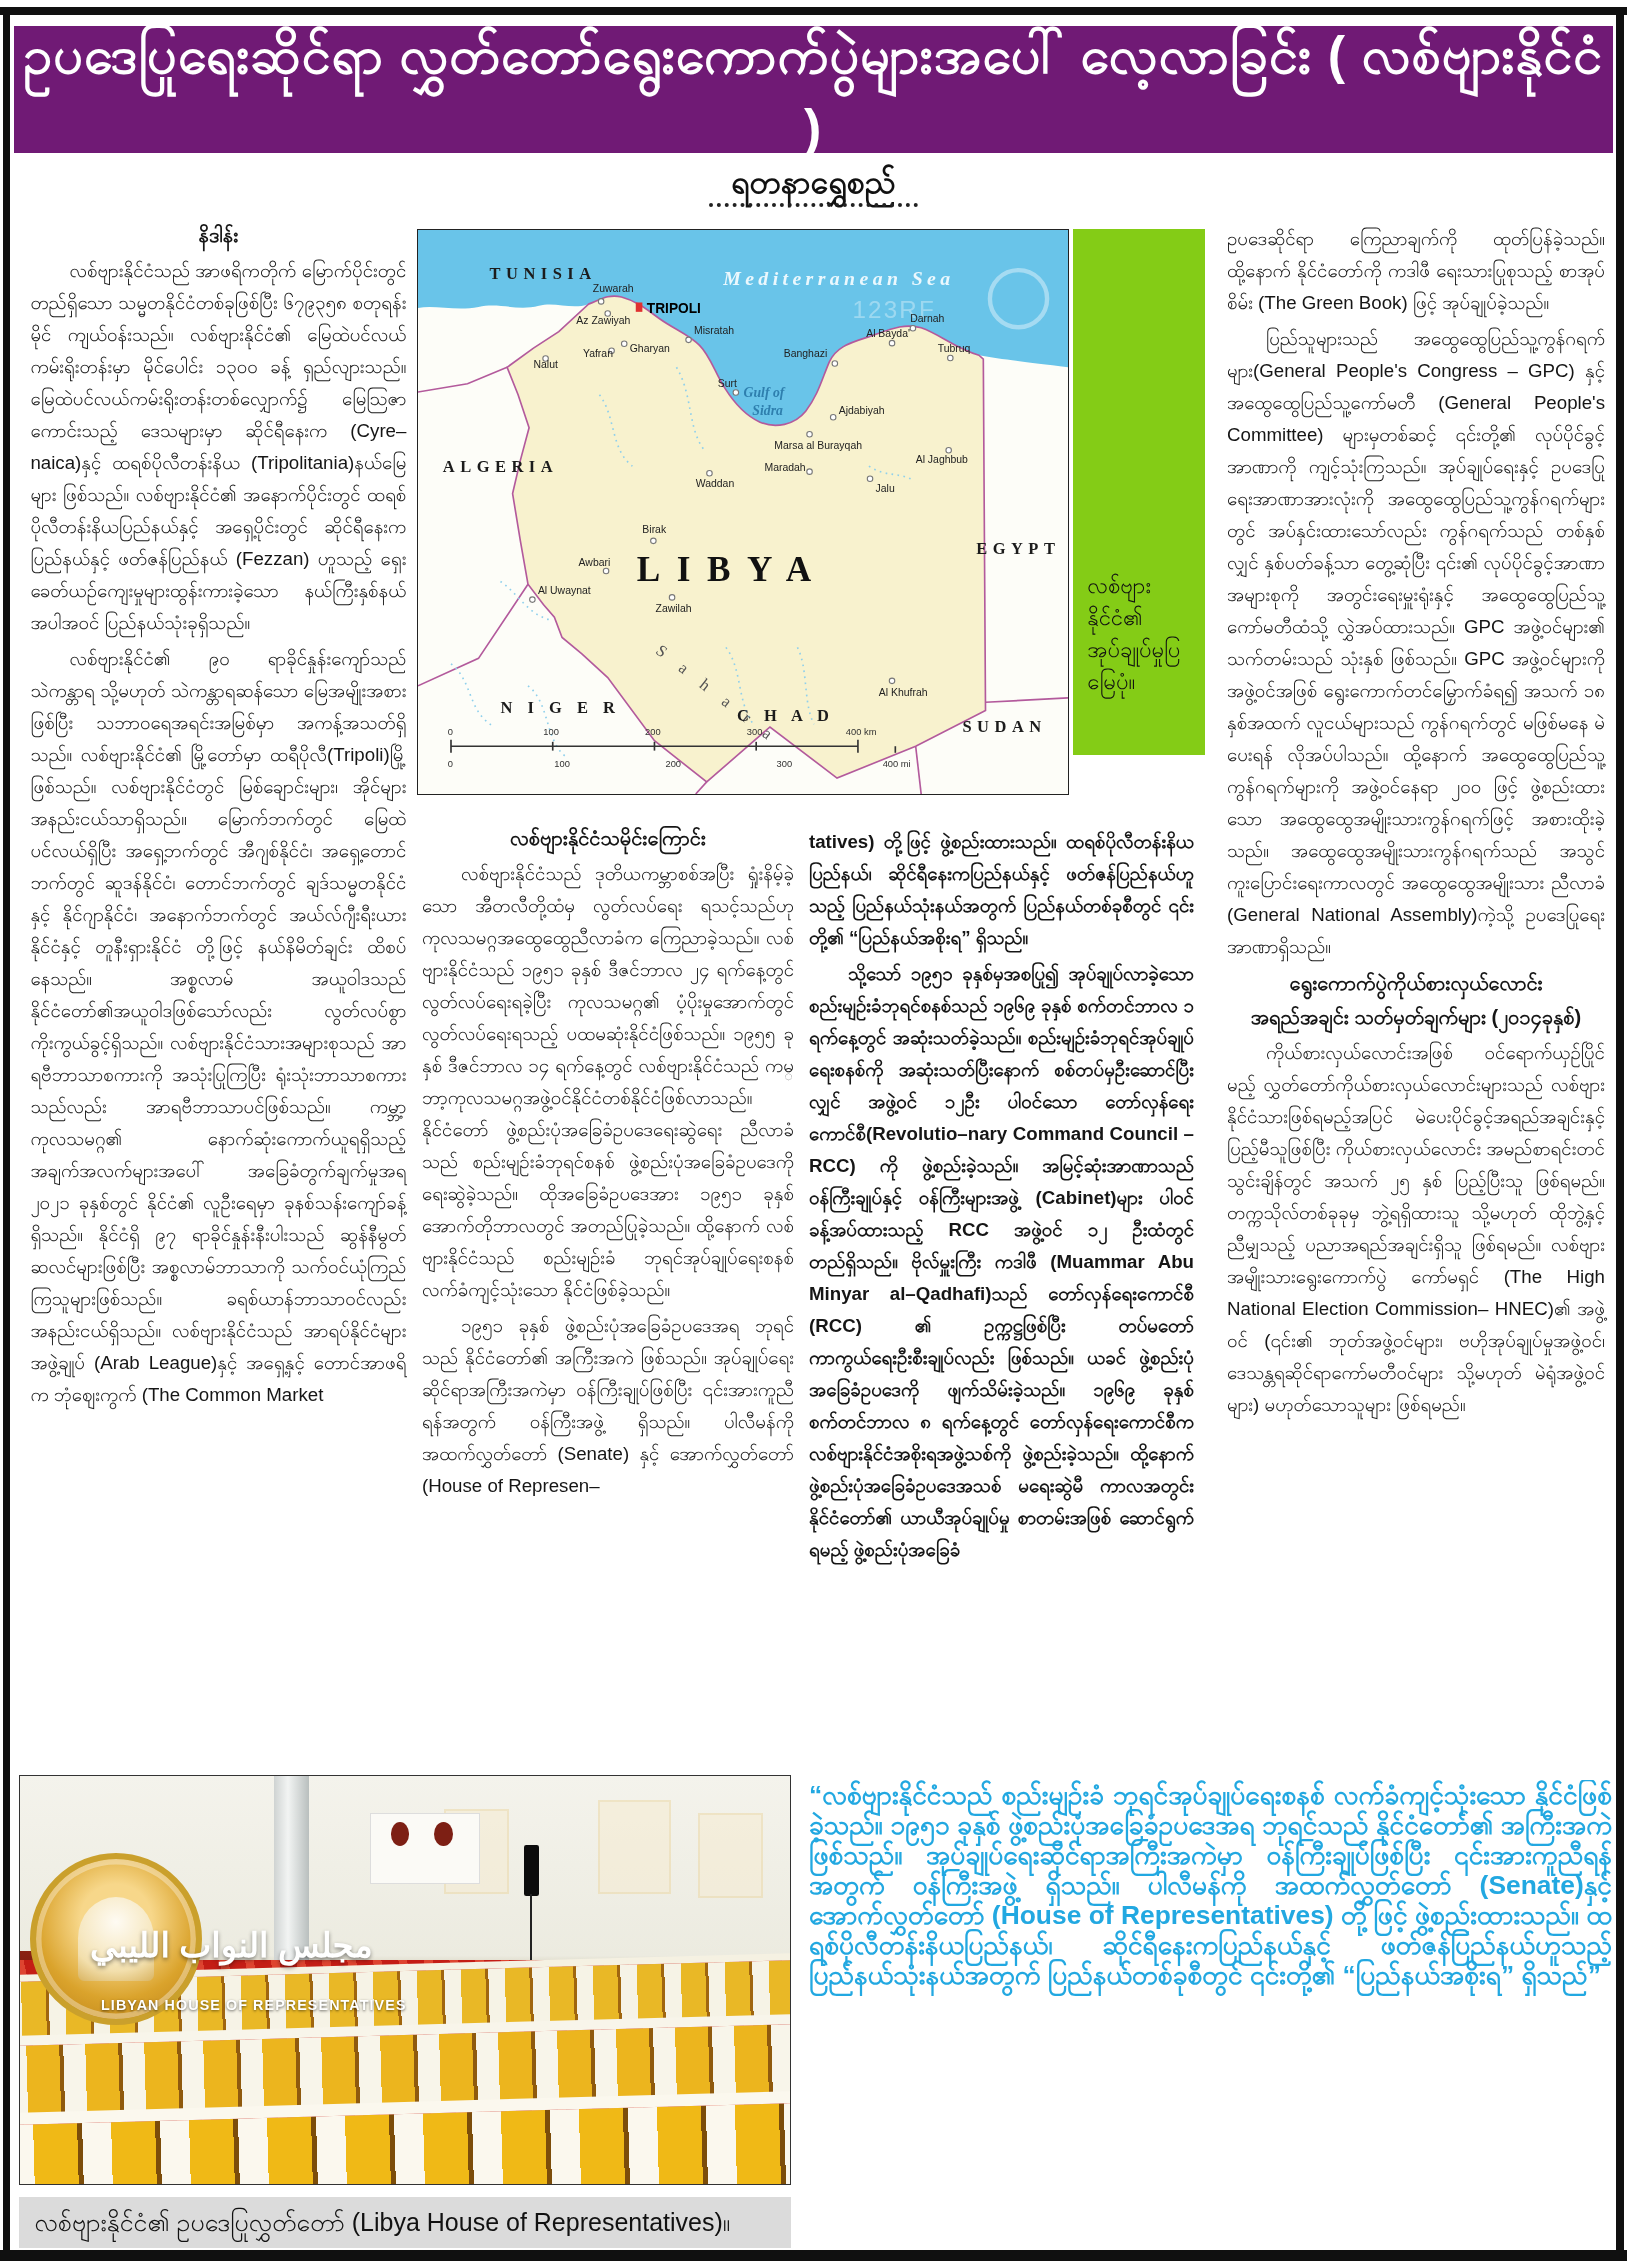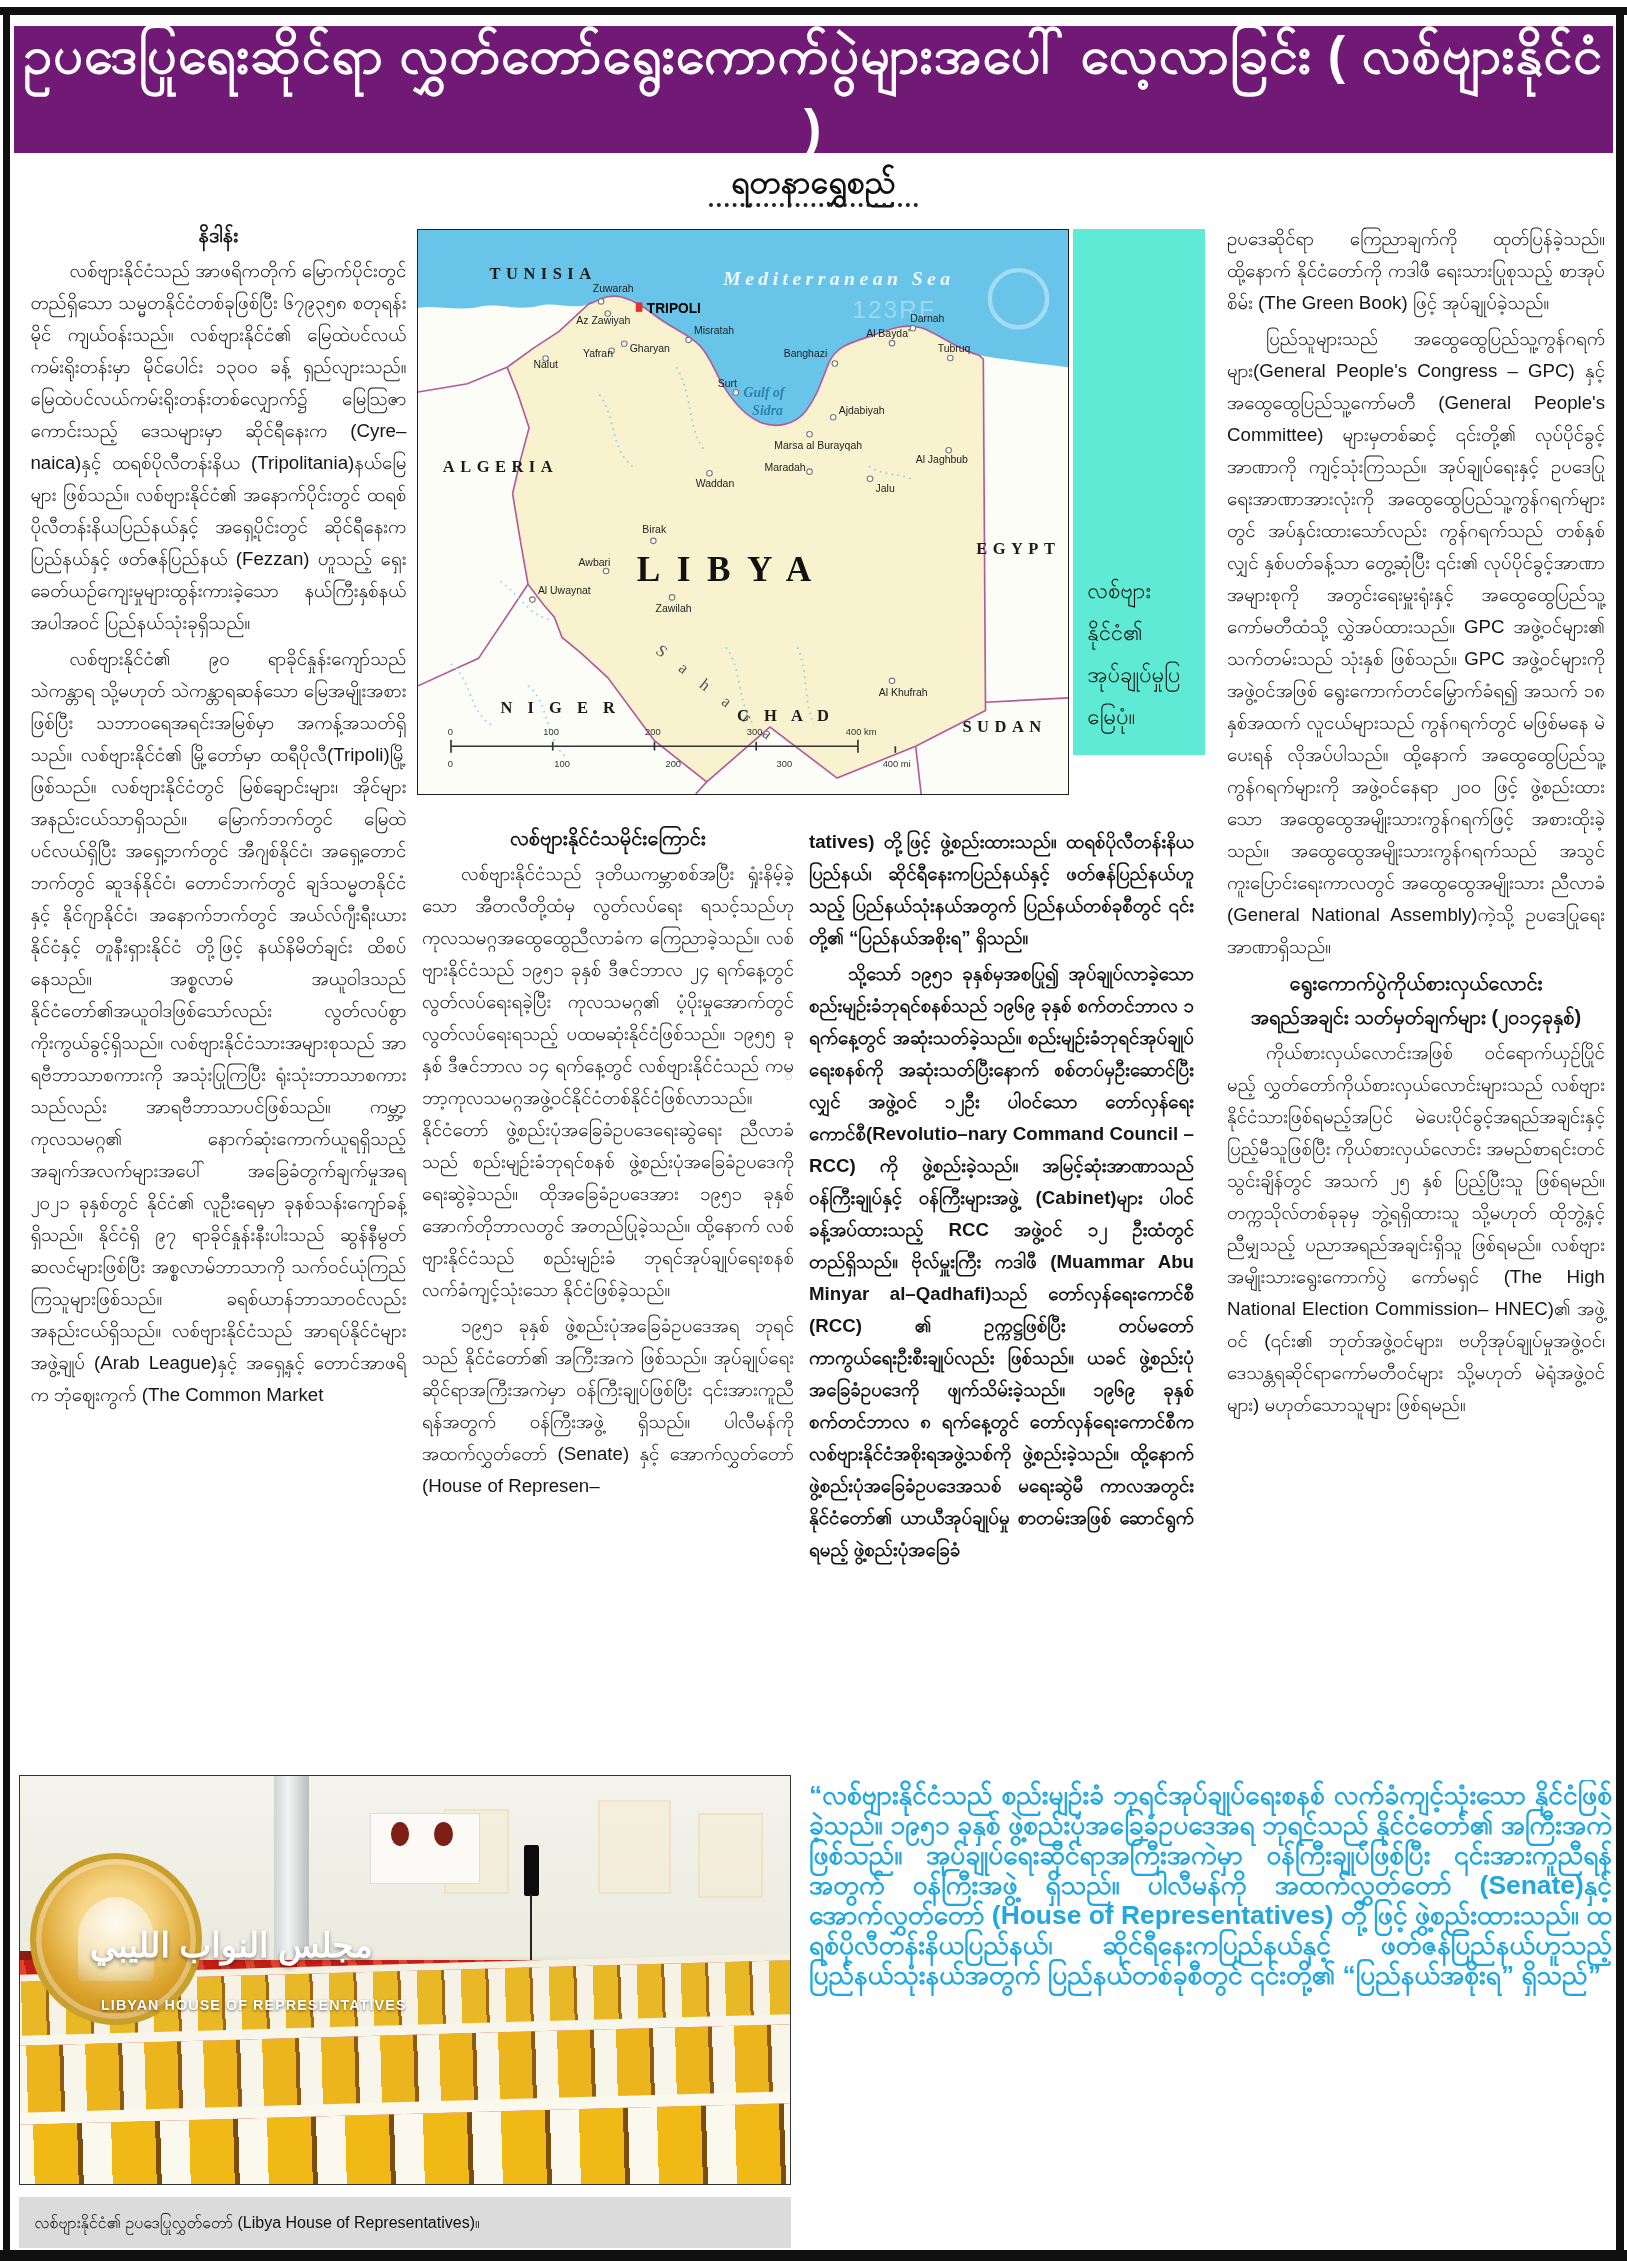--- a/index.html
+++ b/index.html
@@ -27,22 +27,22 @@
   .svg-country{font-family:"Liberation Serif",serif;font-weight:bold;letter-spacing:10px;font-size:30px;fill:#1c1c1c;}
   .svg-city{font-family:"Liberation Sans",sans-serif;font-size:19px;fill:#222;}
   .svg-sea{font-family:"Liberation Serif",serif;font-style:italic;font-weight:bold;font-size:36px;fill:#f2fbff;letter-spacing:8px;opacity:.95;}
   .svg-gulf{font-family:"Liberation Serif",serif;font-style:italic;font-weight:bold;font-size:25px;fill:#2e7fae;}
   .svg-libya{font-family:"Liberation Serif",serif;font-weight:bold;font-size:64px;fill:#111;letter-spacing:30px;}
   .svg-sahara{font-family:"Liberation Serif",serif;font-size:30px;fill:#555;letter-spacing:14px;}
   .svg-capital{font-family:"Liberation Sans",sans-serif;font-weight:bold;font-size:25px;fill:#000;}
   .svg-scale{font-family:"Liberation Sans",sans-serif;font-size:17px;fill:#333;}
   .svg-wm{font-family:"Liberation Sans",sans-serif;font-size:44px;fill:#ffffff;opacity:.35;letter-spacing:4px;}
   
-  #map-caption{position:absolute;left:1073px;top:229px;width:132px;height:526px;background:#5eead4;box-sizing:border-box;
-               padding:341px 13.2px 0 14.3px;font-size:22px;line-height:42px;color:#111;}
+  #map-caption{position:absolute;left:1073px;top:229px;width:132px;height:526px;background:#84cc16;box-sizing:border-box;
+               padding:341px 13.2px 0 14.3px;font-size:22px;line-height:32px;color:#111;}
   
   #photo{position:absolute;left:19px;top:1775px;width:772px;height:410px;border:1.7px solid #333;box-sizing:border-box;
          overflow:hidden;background:linear-gradient(#f4f3ec 0%,#ecebe0 44%,#ddd9c8 46%,#d6d2c0 100%);}
   .wallart{position:absolute;border:2.8px solid #ecd9a8;opacity:.55;background:#f6ecd2;}
   #glass{position:absolute;left:33%;top:0;width:4.5%;height:50%;background:linear-gradient(90deg,#cfd3d2,#f2f4f3 40%,#b9bfbe);}
   #speaker{position:absolute;left:65.5%;top:17%;width:14.3px;height:51px;background:#0c0c0c;border-radius:2.2px;}
   #speaker-pole{position:absolute;left:66.2%;top:29%;width:2.2px;height:34%;background:#222;}
   #dais{position:absolute;left:0;top:43%;width:22%;height:13%;background:linear-gradient(#8a2112,#6d150a);}
   #mics{position:absolute;left:1%;top:38%;width:22%;height:12px;background:repeating-linear-gradient(90deg,transparent 0 23px,#101010 23px 29px);}
   #plate{position:absolute;left:45.5%;top:9%;width:14%;height:17%;background:#fbfaf6;border:1.1px solid #ddd;}
@@ -59,21 +59,21 @@
   #logo{position:absolute;left:10px;top:77px;width:160px;height:160px;border-radius:50%;
         background:radial-gradient(circle at 50% 38%,#f7d78a 0 28%,#daa32c 62%,#b97c12);
         border:6.6px solid #caa02c;box-shadow:inset 0 0 0 5.5px rgba(255,255,255,.35);}
   #logo-inner{position:absolute;left:26%;top:24%;width:48%;height:52%;border-radius:50% 50% 8% 8%;
         background:radial-gradient(circle at 50% 30%,#ffffff,#f3e2b4 70%,#d8b464);opacity:.9;}
   #logo-arabic{position:absolute;left:70px;top:149px;width:308px;font-size:34px;font-weight:bold;color:#fff;
         text-shadow:0 1.7px 4.4px rgba(0,0,0,.45);}
   #logo-latin{position:absolute;left:81px;top:221px;width:308px;font-size:14.3px;font-weight:bold;color:#fff;
         letter-spacing:1.1px;text-shadow:0 1.1px 2.8px rgba(0,0,0,.6);}
   #photo-caption{position:absolute;left:19px;top:2197px;width:772px;height:51px;background:#DBDBDB;
-        font-size:16px;line-height:51px;padding-left:15.4px;box-sizing:border-box;color:#111;}
+        font-size:25px;line-height:51px;padding-left:15.4px;box-sizing:border-box;color:#111;}
   
   #quote{position:absolute;left:809px;top:1780px;width:803px;height:467px;color:#22A8E1;
         font-weight:bold;font-size:26.4px;line-height:30px;text-align:justify;overflow:hidden;}
 </style>
 </head>
 <body>
 
 <div id="page">
 
   <div class="bar" style="left:0;top:6.6px;width:1627px;height:8.8px;"></div>

